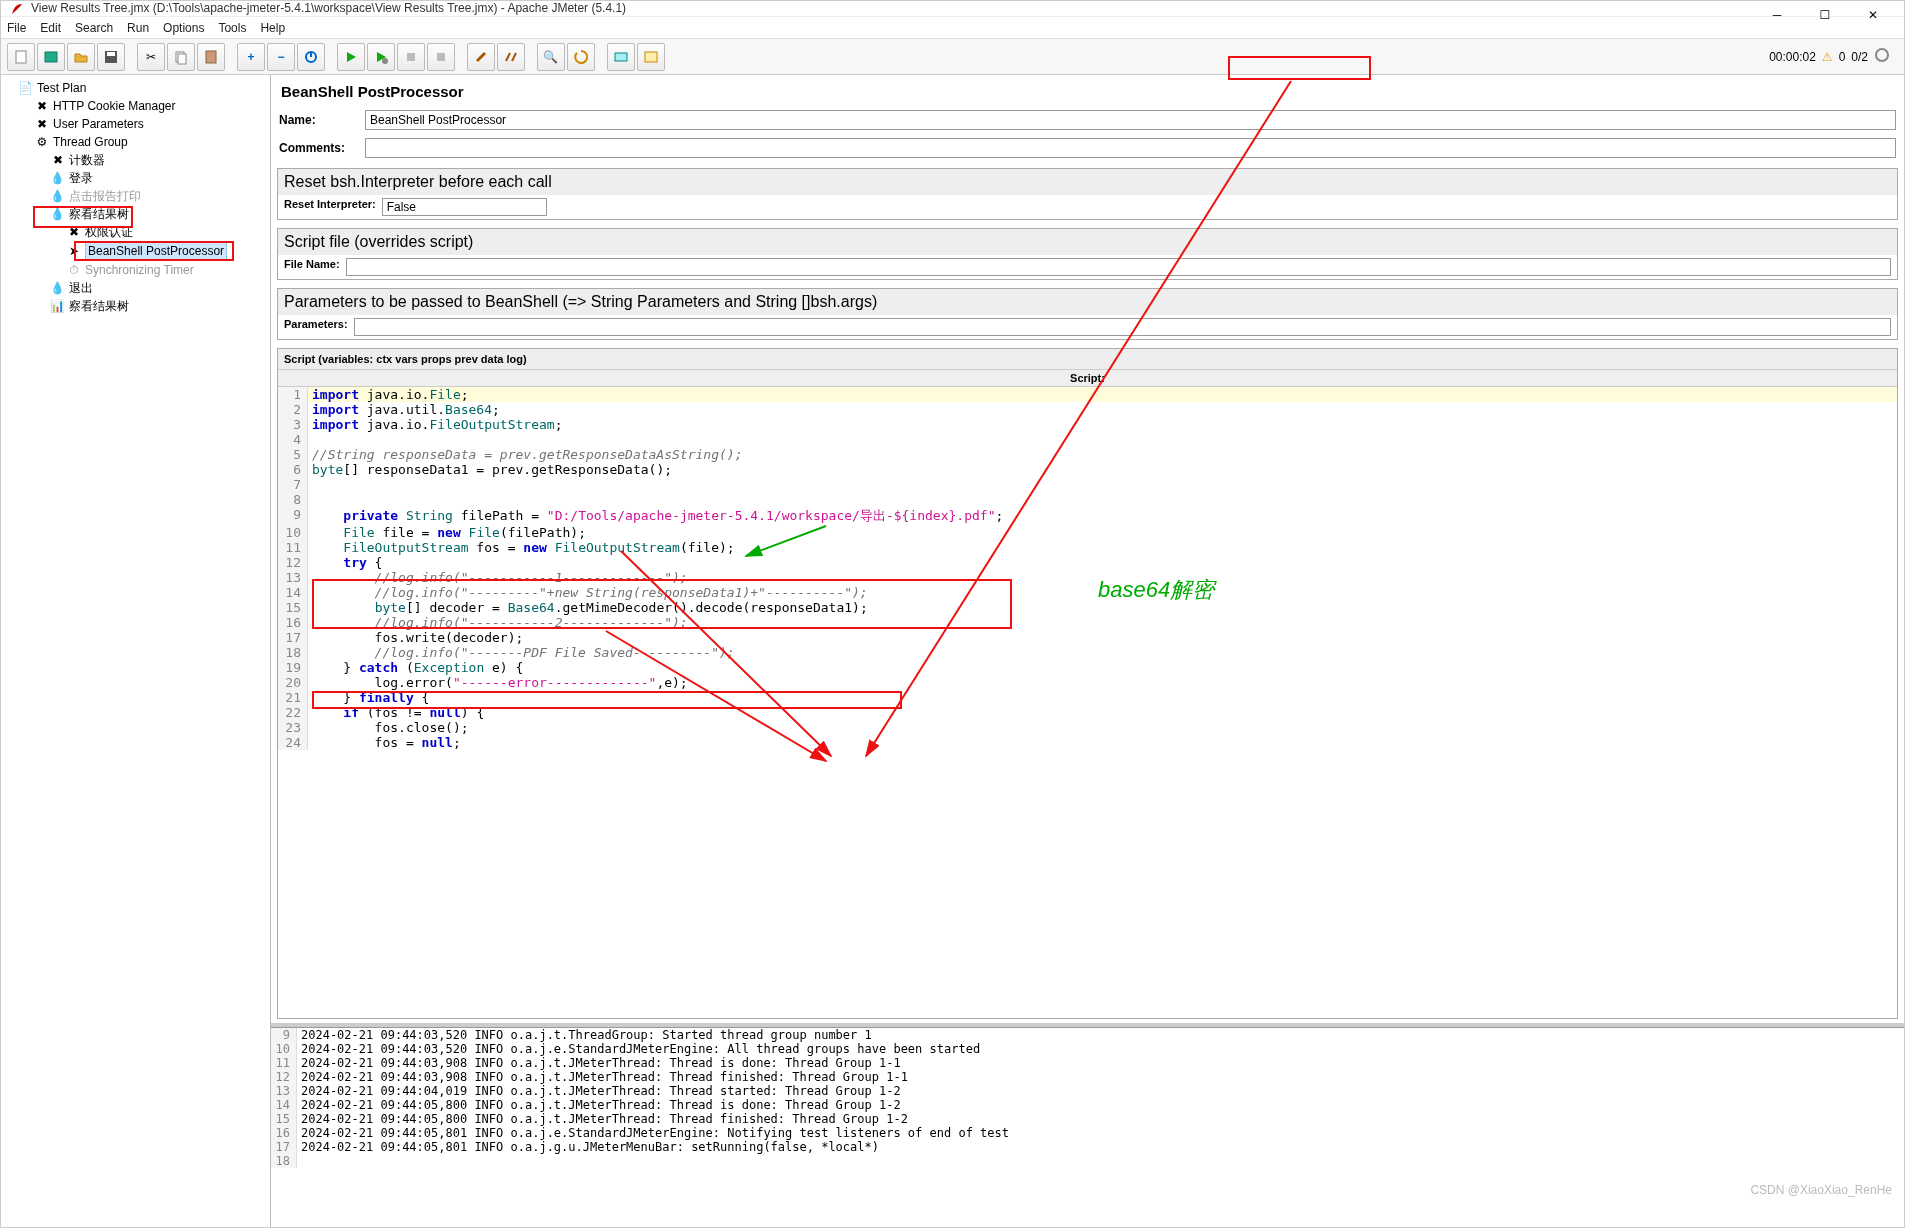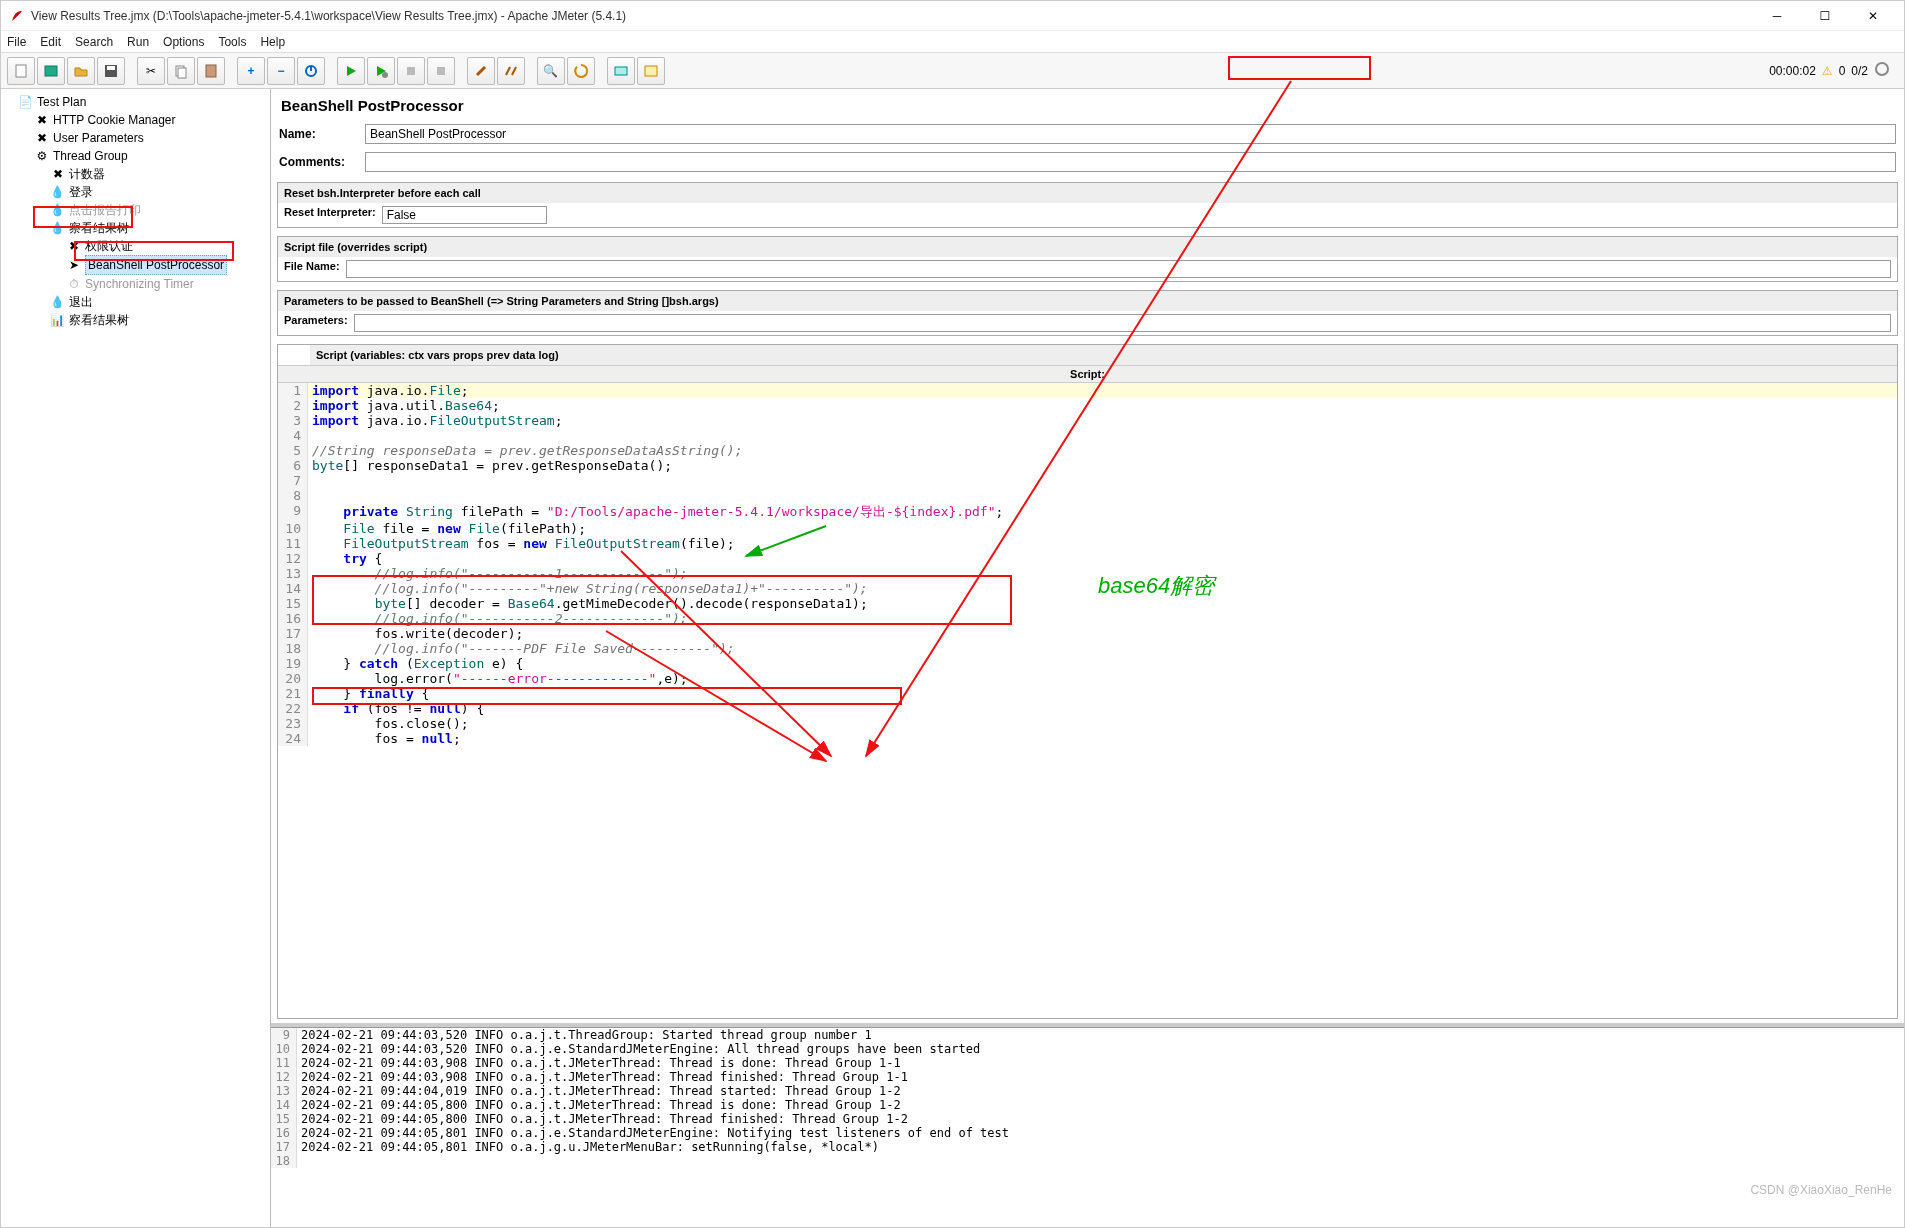--- a/index.html
+++ b/index.html
@@ -1,18 +1,18 @@
 <!DOCTYPE html>
 <html><head>
 <meta charset="utf-8">
 <style>
 * { box-sizing: border-box; margin: 0; padding: 0; }
 body { font-family: "Segoe UI", Tahoma, sans-serif; font-size: 12px; background: #fff; overflow: hidden; }
 .window { width: 1905px; height: 1228px; display: flex; flex-direction: column; border: 1px solid #ccc; position: relative; }
-.titlebar { height: 30px; display: flex; align-items: center; padding: 0 8px; background: #fff; border-bottom: 1px solid #eee; }
+.titlebar { height: 16px; display: flex; align-items: flex-start; padding: 0 8px; background: #fff; border-bottom: 1px solid #eee; }
 .titlebar .feather { width: 16px; height: 16px; margin-right: 6px; display: inline-flex; }
 .titlebar .title { flex: 1; font-size: 12px; color: #333; }
 .winbtns { display: flex; gap: 2px; }
 .winbtn { width: 46px; height: 28px; display: flex; align-items: center; justify-content: center; }
 .menubar { height: 22px; display: flex; align-items: center; padding: 0 6px; gap: 14px; border-bottom: 1px solid #ddd; }
 .menubar span { font-size: 12px; color: #222; }
 .toolbar { height: 36px; display: flex; align-items: center; padding: 2px 6px; gap: 2px; background: #f7f7f7; border-bottom: 1px solid #ccc; }
 .tbtn { width: 28px; height: 28px; border: 1px solid #bbb; border-radius: 2px; background: linear-gradient(#fdfdfd,#ececec); display:flex; align-items:center; justify-content:center; }
 .sep { width: 8px; }
 .status-right { margin-left: auto; display:flex; align-items:center; gap:6px; padding-right:8px; }
@@ -25,26 +25,26 @@
 .tree li { line-height: 18px; white-space: nowrap; display:flex; align-items:center; gap:4px; }
 .tree .node-icon { width:14px; height:14px; display:inline-flex; align-items:center; justify-content:center; }
 .tree .sel { background: #cde6ff; border: 1px dotted #6aa; padding: 0 2px; }
 .right { flex: 1; display: flex; flex-direction: column; min-width:0; }
 .editor { flex: 1; display:flex; flex-direction:column; border-bottom: 4px solid #ccc; min-height:0; overflow:hidden; }
 .editor h2 { font-size: 15px; font-weight: bold; padding: 8px 10px; }
 .formrow { display:flex; align-items:center; padding: 2px 8px 6px; gap:6px; }
 .formrow label { font-size: 12px; font-weight: bold; width: 80px; }
 .formrow input { flex:1; height: 20px; border: 1px solid #999; padding: 1px 4px; font-size:12px; }
 .section { border: 1px solid #aaa; margin: 4px 6px; background: #f2f2f2; }
-.section-title { font-size: 11px; font-weight: bold; padding: 4px 6px; background: #eee; }
+.section-title { font-size: 16px; font-weight: normal; padding: 4px 6px; background: #eee; }
 .section-row { display:flex; padding: 3px 6px; gap:6px; background:#fff; }
 .section-row label { font-size: 11px; font-weight: bold; }
 .section-row input { flex:1; height:18px; border:1px solid #999; padding:1px 4px; font-size:12px; }
 .script-section { flex:1; display:flex; flex-direction:column; min-height:0; margin: 4px 6px; border:1px solid #aaa; }
-.script-title { font-size:11px; font-weight:bold; padding:4px 6px; background:#eee;margin-left:32px; }
+.script-title { font-size:11px; font-weight:bold; padding:4px 6px; background:#eee; }
 .script-label { text-align:center; font-weight:bold; font-size:11px; padding:2px; border-top:1px solid #ccc; border-bottom:1px solid #ccc; background:#efefef; }
 .code-area { flex:1; overflow:auto; background:#fff; font-family: Consolas, monospace; font-size: 13px; position:relative; }
 .code-line { display:flex; }
 .gutter { width: 30px; text-align:right; color:#888; padding-right:6px; background:#f4f4f4; border-right:1px solid #ddd; user-select:none; }
 .code { white-space: pre; padding-left: 4px; }
 .hl-line { background: #fffcd9; }
 .kw { color: #0000cc; font-weight:bold; }
 .str { color: #cc1493; }
 .type { color: #006666; }
 .com { color: #737373; font-style: italic; }

